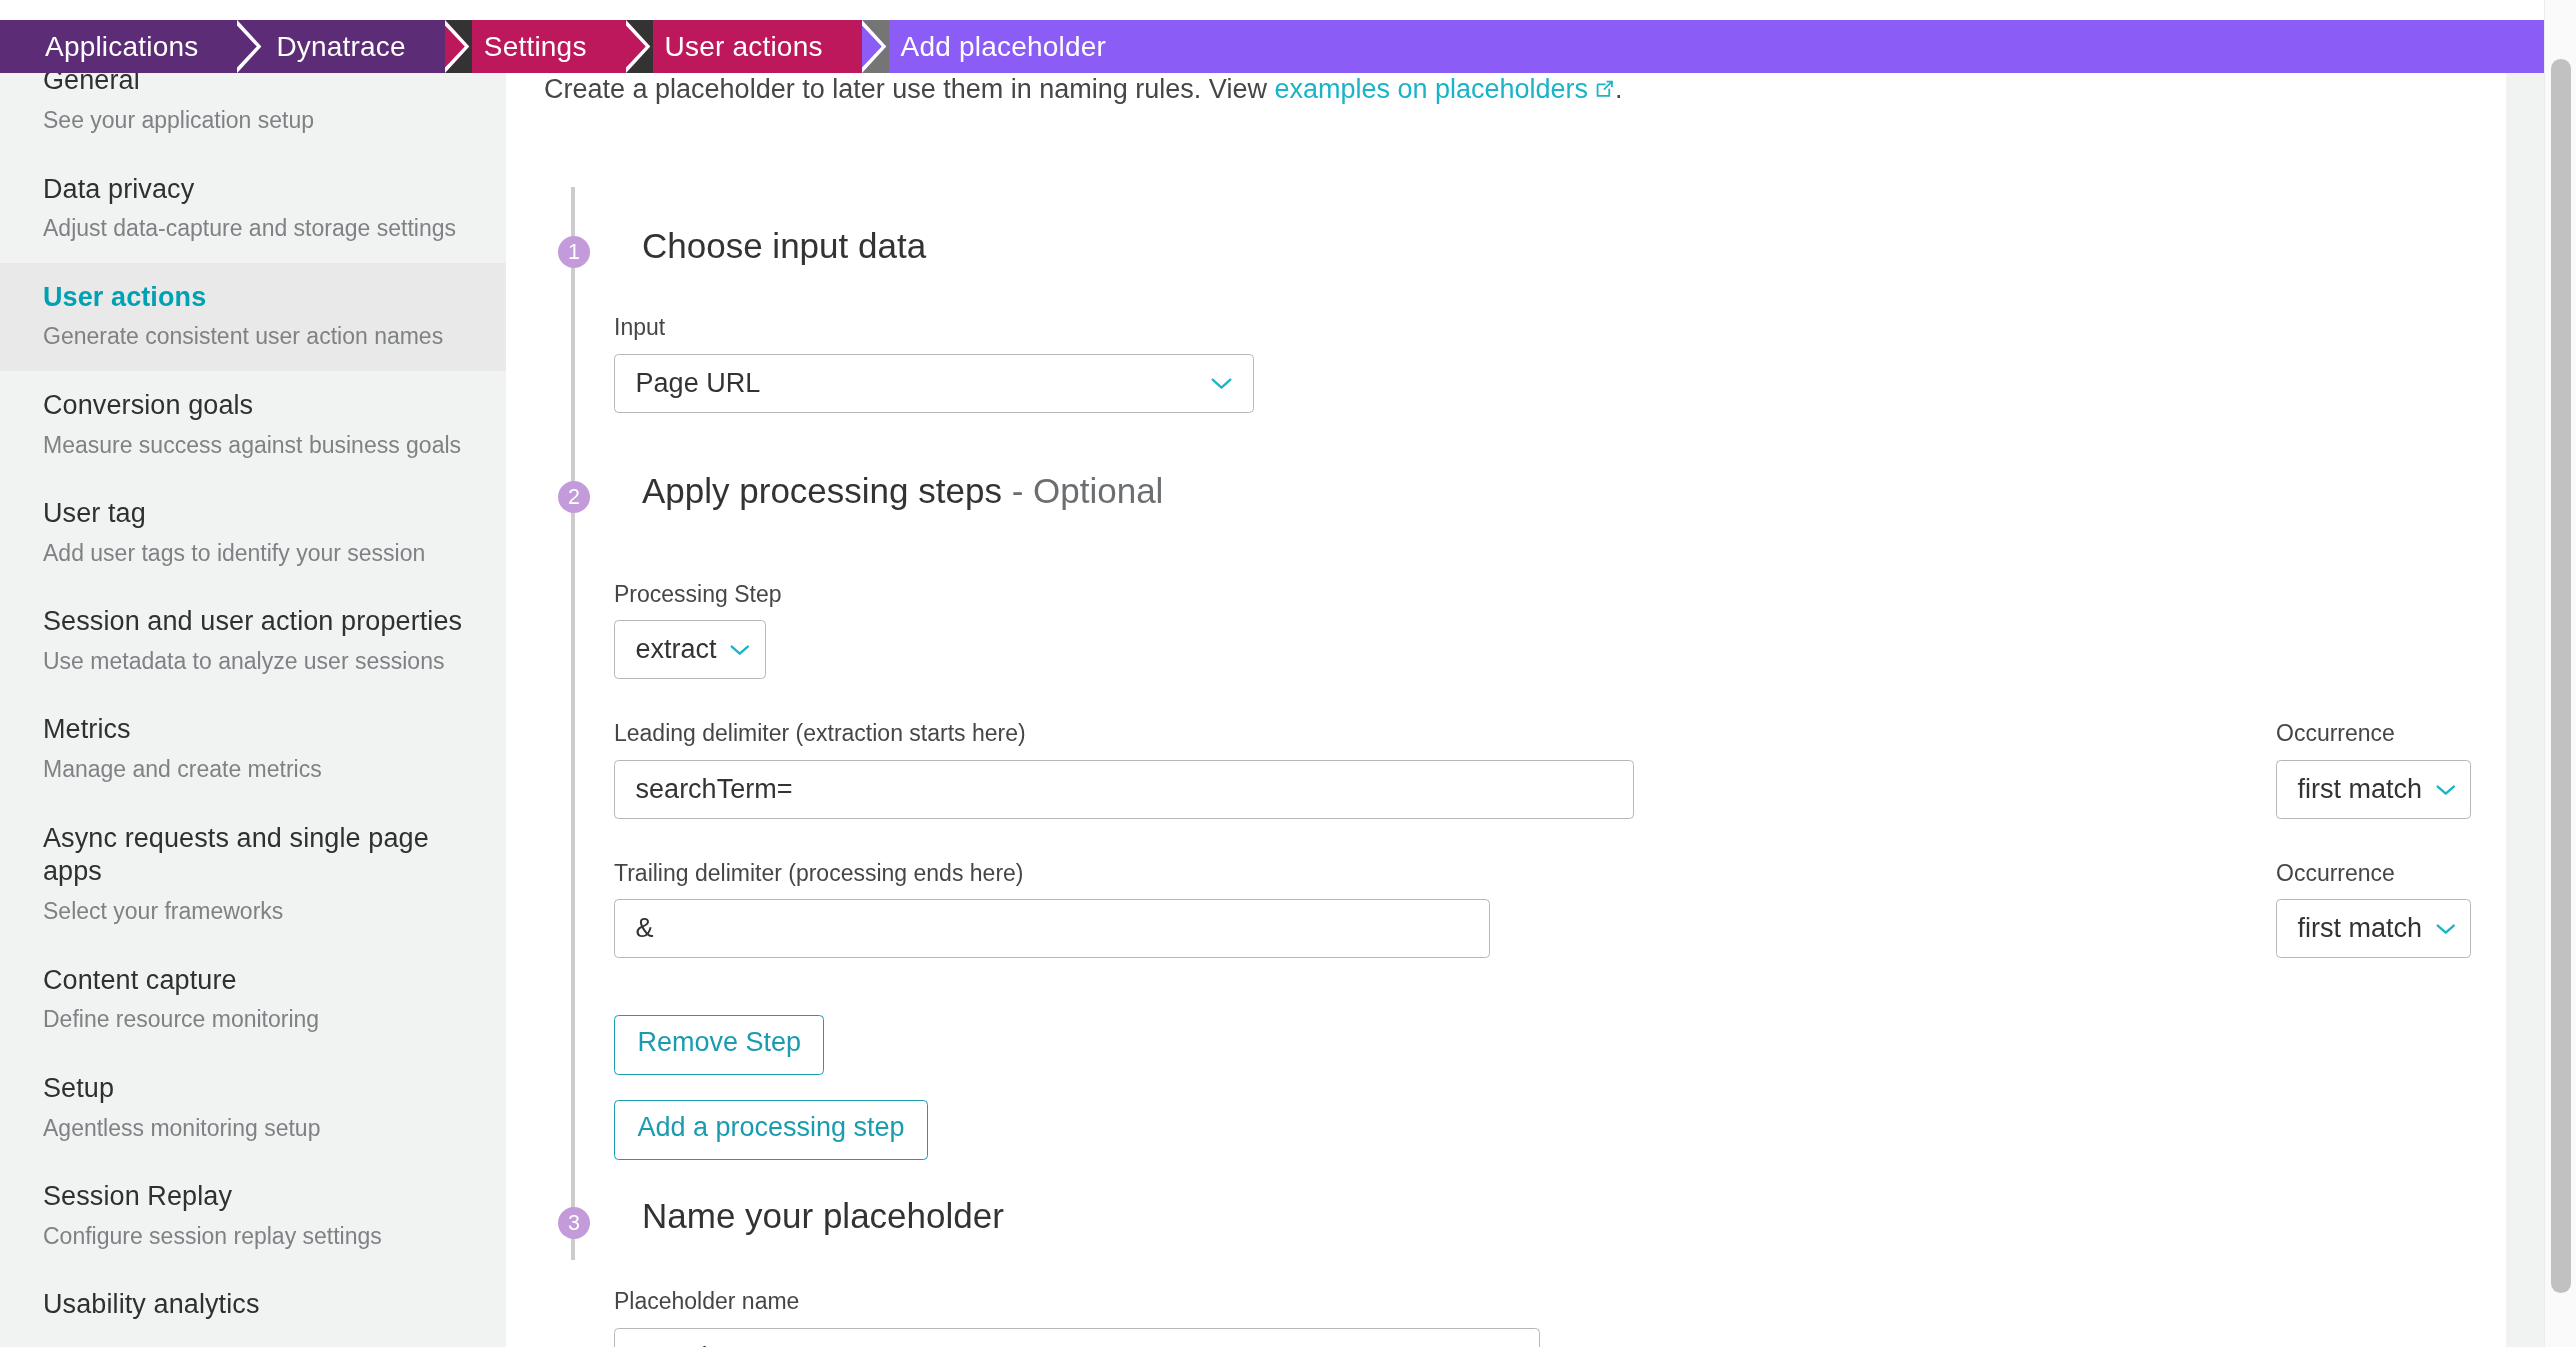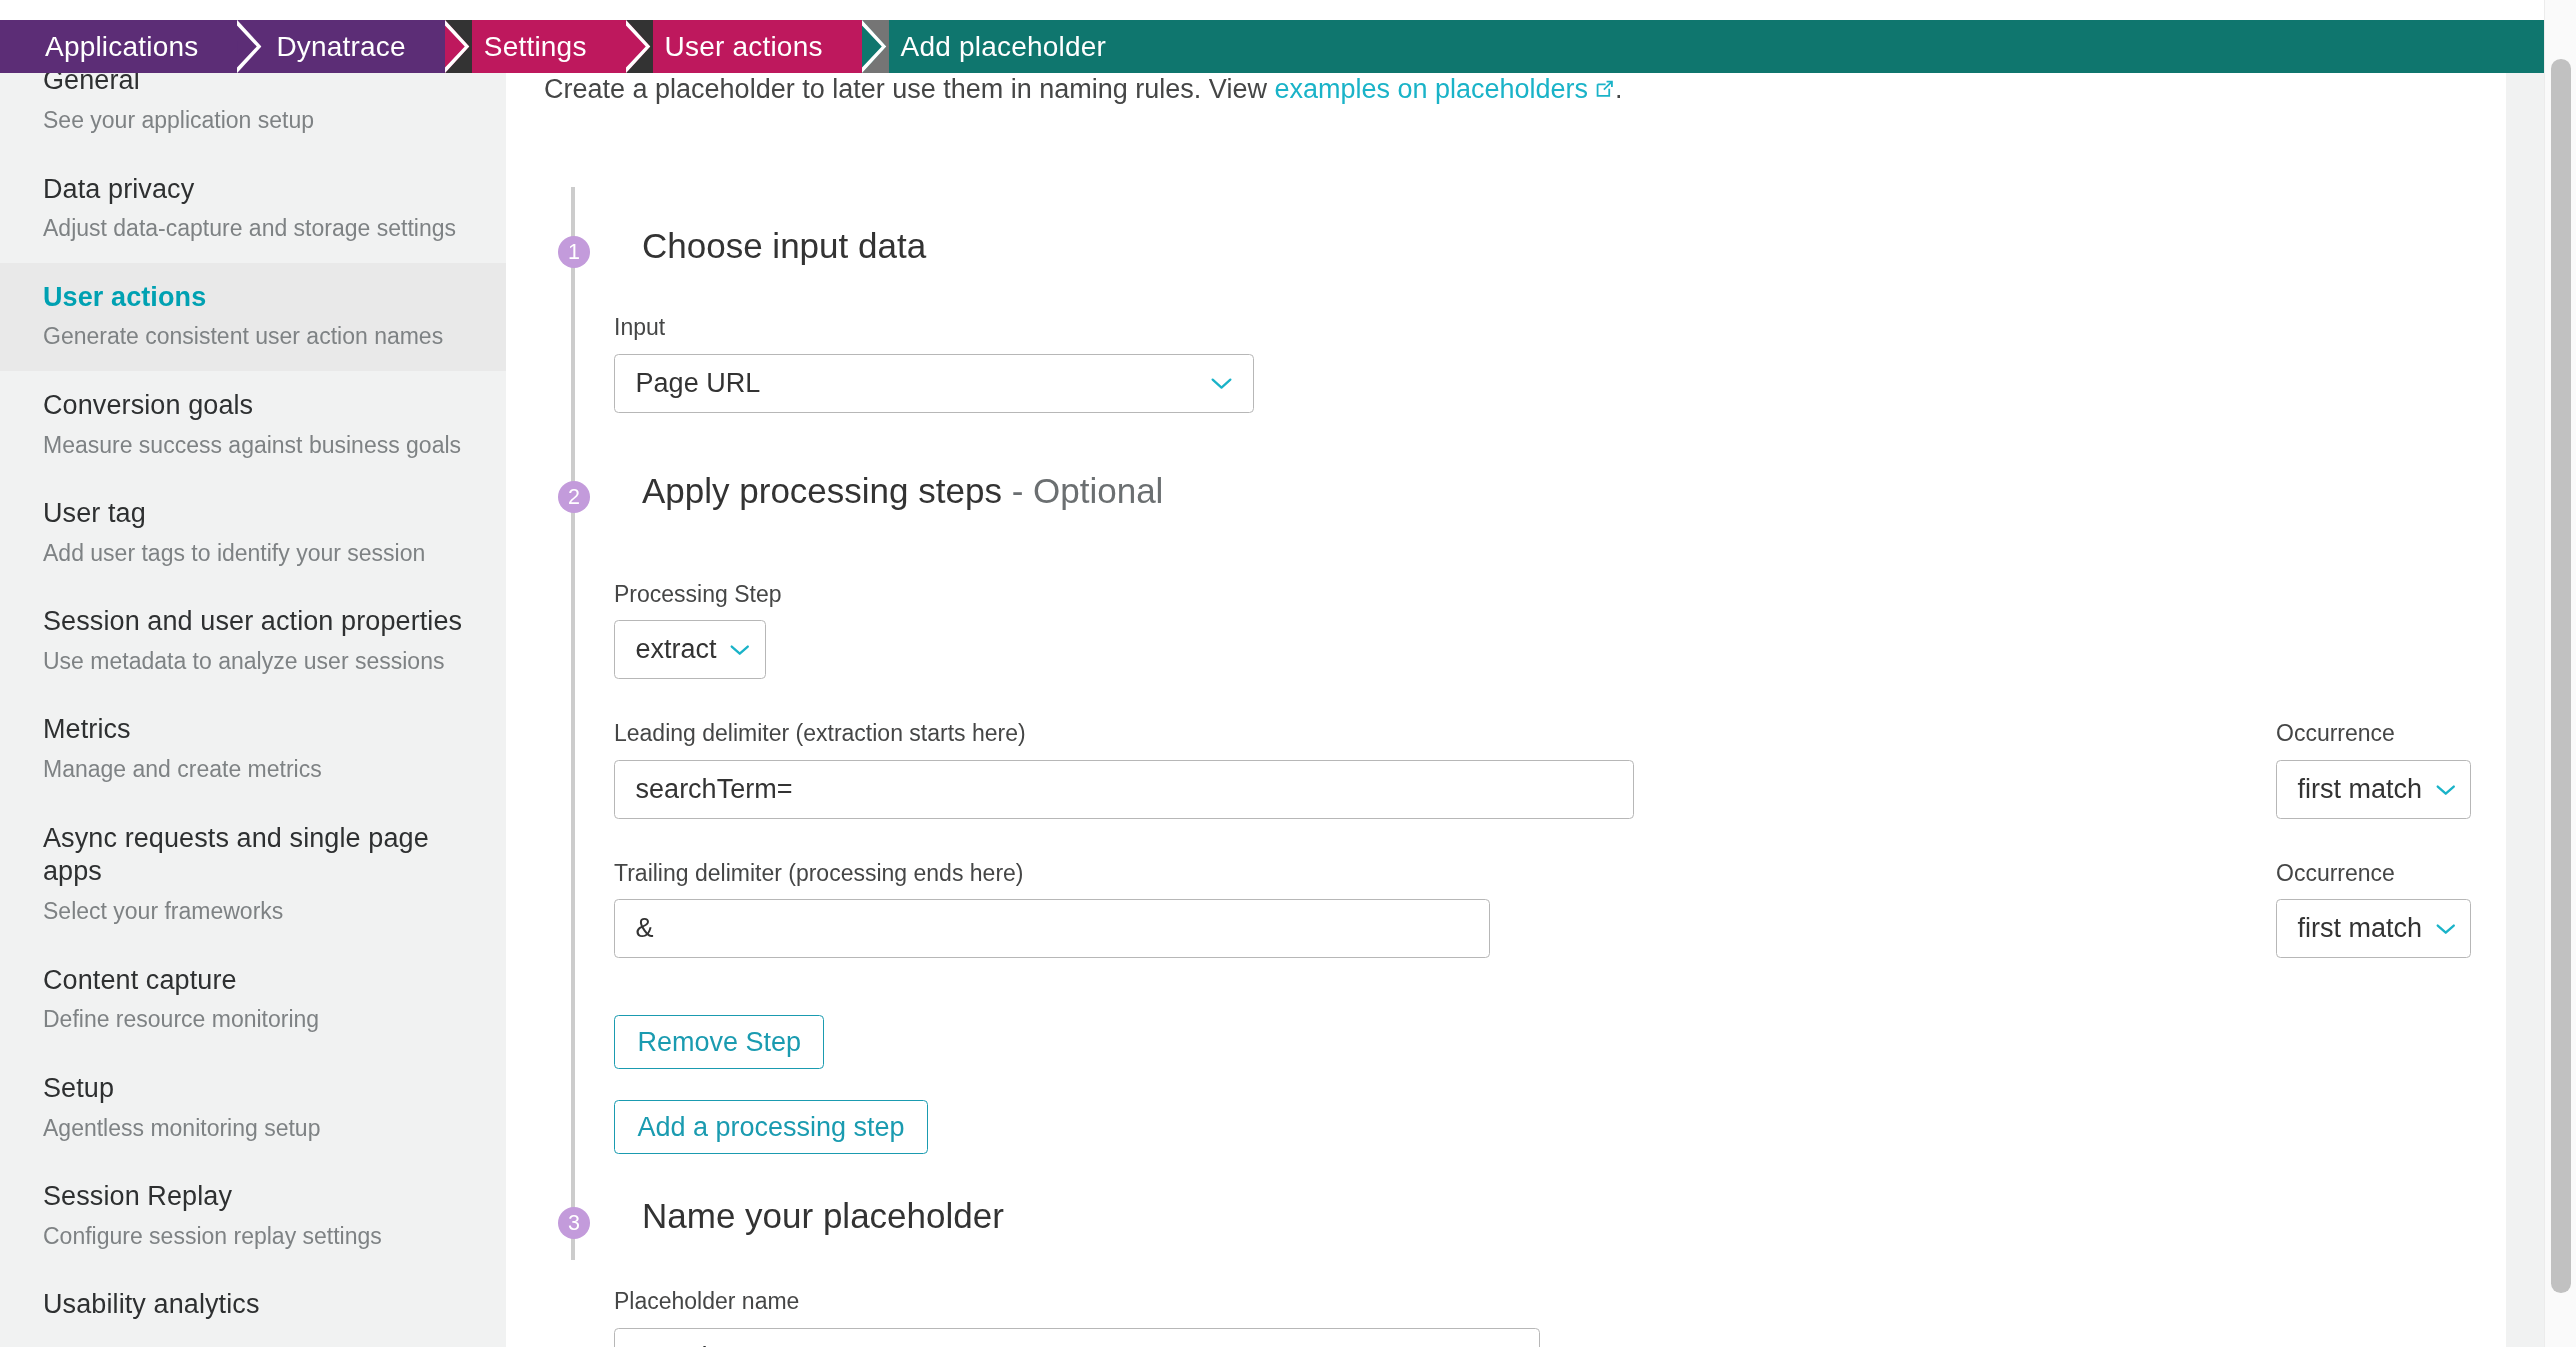--- a/index.html
+++ b/index.html
@@ -25,21 +25,21 @@
     font-size: 28px;
     letter-spacing: 0.2px;
     padding: 0 39px 0 39px;
     height: 53px;
     white-space: nowrap;
     margin-top: 20px;
   }
   .crumb.c-purple { background: #5c2d76; padding-left: 45px; }
   .crumb.c-purple2 { background: #5c2d76; }
   .crumb.c-dark { background: #be185d; }
-  .crumb.c-grey { background: #0f766e; flex: 1 1 auto; }
+  .crumb.c-grey { background: #8b5cf6; flex: 1 1 auto; }
 
   
   .crumb .wedge {
     position: absolute; right: -27px; top: 0;
     width: 27px; height: 53px;
     z-index: 2;
   }
   .crumb .wedge svg { display: block; }
 
   
@@ -117,21 +117,21 @@
     white-space: nowrap; overflow: hidden;
   }
   .ctrl .chev { padding: 0 19.7px 0 9px; display: flex; align-items: center; }
   .ctrl.compact .chev { padding: 0 14.3px 0 12.5px; }
   .ctrl.compact .val { padding-right: 0; flex: 0 0 auto; }
 
   .btn {
     position: absolute;
     border: 0.9px solid #1a9bb0; border-radius: 4.5px;
     background: #ffffff; color: #1a9bb0;
-    font-size: 27px; height: 54px; line-height: 52px;
+    font-size: 27px; height: 60px; line-height: 52px;
     padding: 0 22.4px; white-space: nowrap; cursor: pointer;
   }
 
   
   .scrollbar {
     position: absolute; top: 0; right: 0;
     width: 32px; height: 1347px; background: #fafafa;
     border-left: 0.9px solid #ececec;
     z-index: 60;
   }

